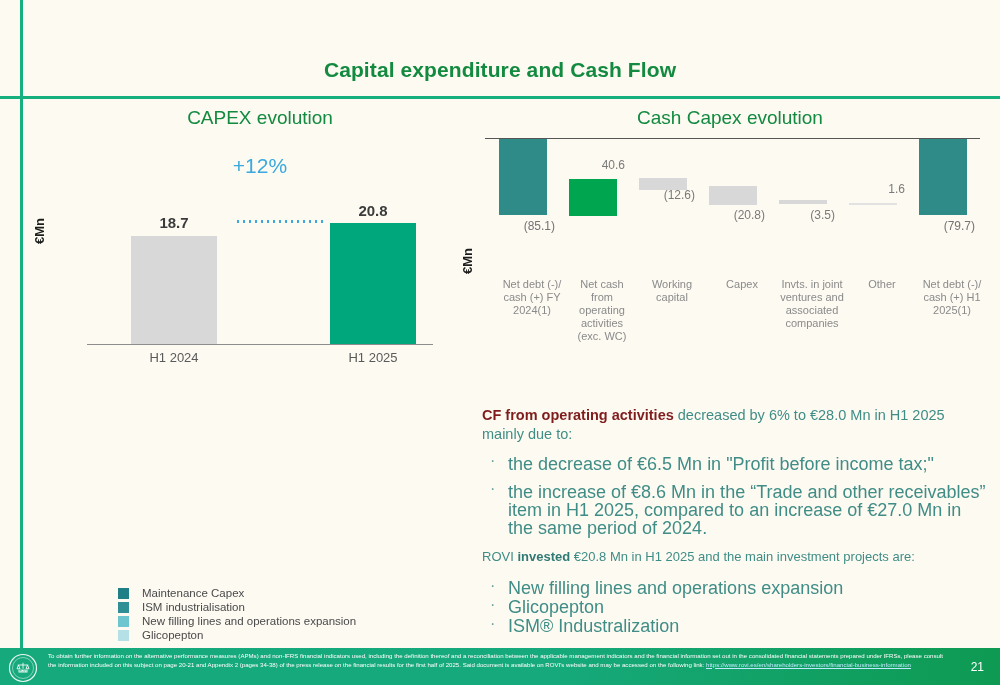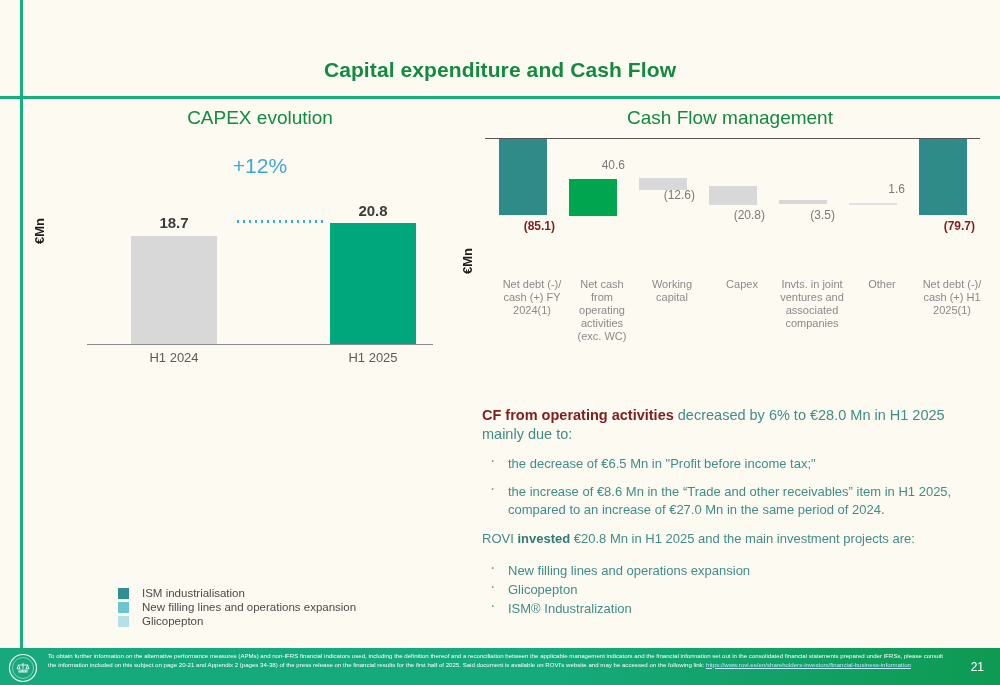--- a/index.html
+++ b/index.html
@@ -54,21 +54,21 @@
   .ccat { position: absolute; top: 210px; font-size: 13px; color: #5a5a5a; text-align: center; }
   #ccat-2024 { left: 46px; width: 86px; }
   #ccat-2025 { left: 245px; width: 86px; }
 
   
   #cf-chart { position: absolute; left: 485px; top: 138px; width: 500px; height: 230px; }
   .cf-top { position: absolute; left: 0; top: 0; width: 495px; height: 1px; background: #555; }
   .wcol { position: absolute; top: 0; width: 64px; height: 230px; }
   .wbar { position: absolute; }
   .wval { position: absolute; width: 64px; text-align: right; font-size: 12px; color: #7a7a7a; }
-  .wval.bold { font-weight: bold; color: #7f1d1d; }
+  .wval.bold { font-weight: normal; color: #737373; }
   .wcat {
     position: absolute; top: 140px; width: 64px; text-align: center;
     font-size: 11px; line-height: 13px; color: #8a8a8a; margin-left: 9px;
   }
 
   
   #pie-wrap { position: absolute; left: 148px; top: 372px; width: 200px; height: 195px; }
   #pie {
     position: absolute; left: 0; top: 0; width: 200px; height: 195px; border-radius: 50%;
     background: conic-gradient(
@@ -90,21 +90,21 @@
   .lg-row { display: flex; align-items: center; height: 14px; }
   .lg-sw { width: 11px; height: 11px; margin-right: 13px; flex: 0 0 auto; }
   .lg-tx { font-size: 11.5px; color: #4a4a4a; }
 
   
   #cf-text { position: absolute; left: 482px; top: 406px; width: 508px; color: #3f8d86; }
   .p-lead { font-size: 14.5px; line-height: 19px; margin-bottom: 11px; }
   .p-lead b { color: #7f1d1d; }
   .bullets { list-style: none; }
   .bullets li {
-    position: relative; padding-left: 26px; font-size: 13px;
+    position: relative; padding-left: 26px; font-size: 18px;
     line-height: 18px; margin-bottom: 10px;
   }
   .bullets li::before {
     content: "·"; position: absolute; left: 8px; top: -3px;
     font-size: 16px; color: #6ba39d;
   }
   .p-mid { font-size: 13px; line-height: 19px; margin-bottom: 13px; }
   .p-mid b { color: #2f7a74; }
   .bullets.tight li { margin-bottom: 0px; line-height: 19px; }
 
@@ -139,21 +139,21 @@
       <div class="cbar" id="cbar-2025"></div>
       <div class="cdots"></div>
       <div class="cval" id="cval-2024">18.7</div>
       <div class="cval" id="cval-2025">20.8</div>
       <div class="capex-axis"></div>
     </div>
     <div class="ccat" id="ccat-2024">H1 2024</div>
     <div class="ccat" id="ccat-2025">H1 2025</div>
   </div>
 
-  <div class="sec-title" id="cf-title">Cash Flow management</div>
+  <div class="sec-title" id="cf-title">Cash Capex evolution</div>
   <div class="ymn" id="cf-ymn">€Mn</div>
 
   <div id="cf-chart">
     <div class="cf-top"></div>
 
     <div class="wcol" style="left:6px">
       <div class="wbar" style="left:8px; top:1px; width:48px; height:76px; background:#2e8b87;"></div>
       <div class="wval bold" style="top:81px;">(85.1)</div>
       <div class="wcat">Net debt (-)/ cash (+) FY 2024(1)</div>
     </div>
@@ -190,20 +190,24 @@
 
     <div class="wcol" style="left:426px">
       <div class="wbar" style="left:8px; top:1px; width:48px; height:76px; background:#2e8b87;"></div>
       <div class="wval bold" style="top:81px;">(79.7)</div>
       <div class="wcat">Net debt (-)/ cash (+) H1 2025(1)</div>
     </div>
   </div>
 
 
   <div id="pie-legend">
+    <div class="lg-row">
+      <span class="lg-sw" style="background:#1e7f86"></span>
+      <span class="lg-tx">Maintenance Capex</span>
+    </div>
     <div class="lg-row">
       <span class="lg-sw" style="background:#2f8f95"></span>
       <span class="lg-tx">ISM industrialisation</span>
     </div>
     <div class="lg-row">
       <span class="lg-sw" style="background:#6cc5cf"></span>
       <span class="lg-tx">New filling lines and operations expansion</span>
     </div>
     <div class="lg-row">
       <span class="lg-sw" style="background:#b5e0e6"></span>

